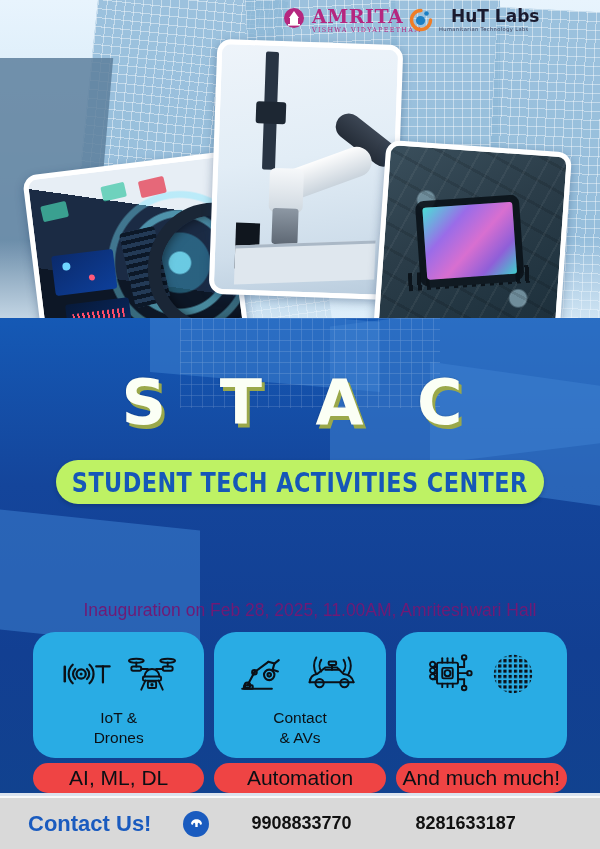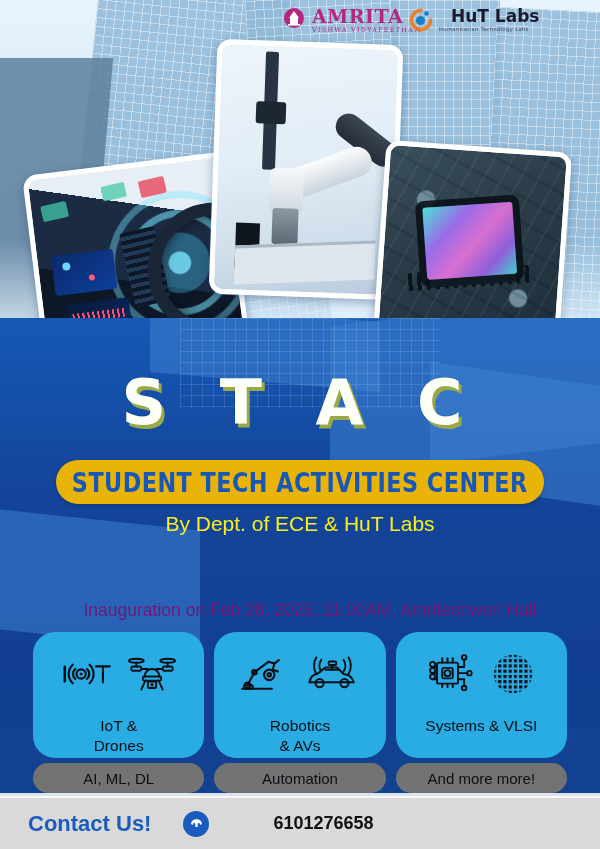--- a/index.html
+++ b/index.html
@@ -109,44 +109,44 @@
       repeating-linear-gradient(to right, rgba(255,255,255,.5) 0 1px, transparent 1px 11px),
       repeating-linear-gradient(to bottom, rgba(255,255,255,.5) 0 1px, transparent 1px 11px);}
 
   
   .stac{position:absolute;left:0;top:372px;width:600px;text-align:center;
     font-family:"DejaVu Sans", sans-serif;
     font-weight:700;font-size:62px;letter-spacing:16px;color:#fbfff5;line-height:62px;
     text-shadow:3px 4px 0 #9aa84a, 0 0 2px rgba(0,0,0,.25);}
 
   
-  .capsule{position:absolute;left:56px;top:460px;width:488px;height:44px;background:#eab308;
+  .capsule{position:absolute;left:56px;top:460px;width:488px;height:44px;background:#bef264;
     border-radius:24px;display:flex;align-items:center;justify-content:center;
     box-shadow:0 2px 4px rgba(0,0,0,.18);}
   .capsule span{font-family:"DejaVu Sans Condensed","Liberation Sans Narrow","Liberation Sans",sans-serif;
     font-weight:700;font-size:27px;letter-spacing:.5px;color:#1657b8;transform:scaleX(.92);white-space:nowrap;}
 
   .byline{position:absolute;left:0;top:512px;width:600px;text-align:center;
     font-size:21px;font-weight:400;color:#f5f01e;}
 
   .details{position:absolute;left:10px;top:562px;width:600px;text-align:center;color:#701a75;margin-top:36px;}
   .details div{font-size:17.5px;line-height:25px;font-weight:400;}
 
   
   .cats{position:absolute;left:33px;top:632px;width:534px;height:126px;display:flex;gap:10px;}
   .cat{flex:1;background:#29ace4;border-radius:22px;display:flex;flex-direction:column;
        align-items:center;justify-content:flex-start;padding-top:14px;}
   .cat .icons{display:flex;align-items:center;justify-content:center;gap:14px;height:56px;}
   .cat .icons svg{display:block;}
-  .cat .lbl{margin-top:14px;text-align:center;color:#0b0f14;font-size:15.5px;line-height:20px;}
+  .cat .lbl{margin-top:6px;text-align:center;color:#0b0f14;font-size:15.5px;line-height:20px;}
 
   
   .pills{position:absolute;left:33px;top:763px;width:534px;height:30px;display:flex;gap:10px;}
-  .pill{flex:1;background:#737373;border-radius:16px;display:flex;align-items:center;justify-content:center;
-        color:#0b0f14;font-size:15px;}
+  .pill{flex:1;background:#ef4444;border-radius:16px;display:flex;align-items:center;justify-content:center;
+        color:#0b0f14;font-size:21px;}
 
   
   .footer{position:absolute;left:0;top:798px;width:600px;height:51px;background:#d9d9d9;
           display:flex;align-items:center;}
   .contact{margin-left:28px;font-size:22px;font-weight:700;color:#1a5bbf;}
   .phone-icon{margin-left:32px;width:26px;height:26px;border-radius:50%;background:#1a5bbf;
               display:flex;align-items:center;justify-content:center;}
   .num{font-size:18px;font-weight:700;color:#111;}
   .n1{margin-left:42px;}
   .n2{margin-left:64px;}
@@ -239,21 +239,20 @@
     <div class="poly p3"></div>
     <div class="circuit"></div>
   </div>
 
   <div class="stac">S T A C</div>
 
   <div class="capsule">
     <span>STUDENT TECH ACTIVITIES CENTER</span>
   </div>
 
-  <div class="byline">By Dept. of ECE &amp; HuT Labs</div>
 
   <div class="details">
     <div>Inauguration on Feb 28, 2025, 11.00AM, Amriteshwari Hall</div>
   </div>
 
   <div class="cats">
 
     <div class="cat">
       <div class="icons">
         <svg width="52" height="36" viewBox="0 0 62 42" fill="none" stroke="#0b1017" stroke-width="2.6" stroke-linecap="round">
@@ -313,21 +312,21 @@
           <rect x="31" y="8" width="9" height="4" rx="1.2"></rect>
           <path d="M35 12 v6"></path>
             <path d="M27 18 h17"></path>
           <path d="M22 6 a9 11 0 0 0 0 14"></path>
             <path d="M16 3 a14 17 0 0 0 0 20"></path>
           <path d="M49 6 a9 11 0 0 1 0 14"></path>
             <path d="M55 3 a14 17 0 0 1 0 20"></path>
         </svg>
       </div>
       <div class="lbl">
-        <div>Robotics</div>
+        <div>Contact</div>
         <div>&amp; AVs</div>
       </div>
     </div>
 
     <div class="cat">
       <div class="icons">
         <svg width="50" height="42" viewBox="0 0 56 48" fill="none" stroke="#0b1017" stroke-width="2.2" stroke-linecap="round">
           <rect x="12" y="11" width="24" height="24" rx="2"></rect>
           <rect x="18" y="17" width="12" height="12" rx="1.5"></rect>
           <circle cx="24" cy="23" r="3.4"></circle>
@@ -358,36 +357,36 @@
             <clipPath id="waferclip">
                 <circle cx="24" cy="24" r="22"></circle>
               </clipPath>
           </defs>
           <g clip-path="url(#waferclip)">
               <rect x="0" y="0" width="48" height="48" fill="url(#waferdots)"></rect>
             </g>
         </svg>
       </div>
       <div class="lbl">
-        <div>Systems &amp; VLSI</div>
       </div>
     </div>
   </div>
 
   <div class="pills">
     <div class="pill">AI, ML, DL</div>
     <div class="pill">Automation</div>
-    <div class="pill">And more more!</div>
+    <div class="pill">And much much!</div>
   </div>
 
   <div class="divider"></div>
 
   <div class="footer">
     <div class="contact">Contact Us!</div>
     <div class="phone-icon">
       <svg width="15" height="15" viewBox="0 0 20 20">
         <path d="M10 4.2 c-4 0 -7.2 2.6 -7.2 5.8 0 1 .6 1.6 1.5 1.6 .8 0 1.4 -.6 1.4 -1.4 0 -.5 .3 -.9 .8 -1 1.5 -.3 1.9 1 1.9 2.6 l0 2.8 3.2 0 0 -2.8 c0 -1.6 .4 -2.9 1.9 -2.6 .5 .1 .8 .5 .8 1 0 .8 .6 1.4 1.4 1.4 .9 0 1.5 -.6 1.5 -1.6 0 -3.2 -3.2 -5.8 -7.2 -5.8 z" fill="#ffffff"></path>
       </svg>
     </div>
-    <div class="num n2">6101276658</div>
+    <div class="num n1">9908833770</div>
+    <div class="num n2">8281633187</div>
   </div>
 
 </div>
 
 </body></html>

